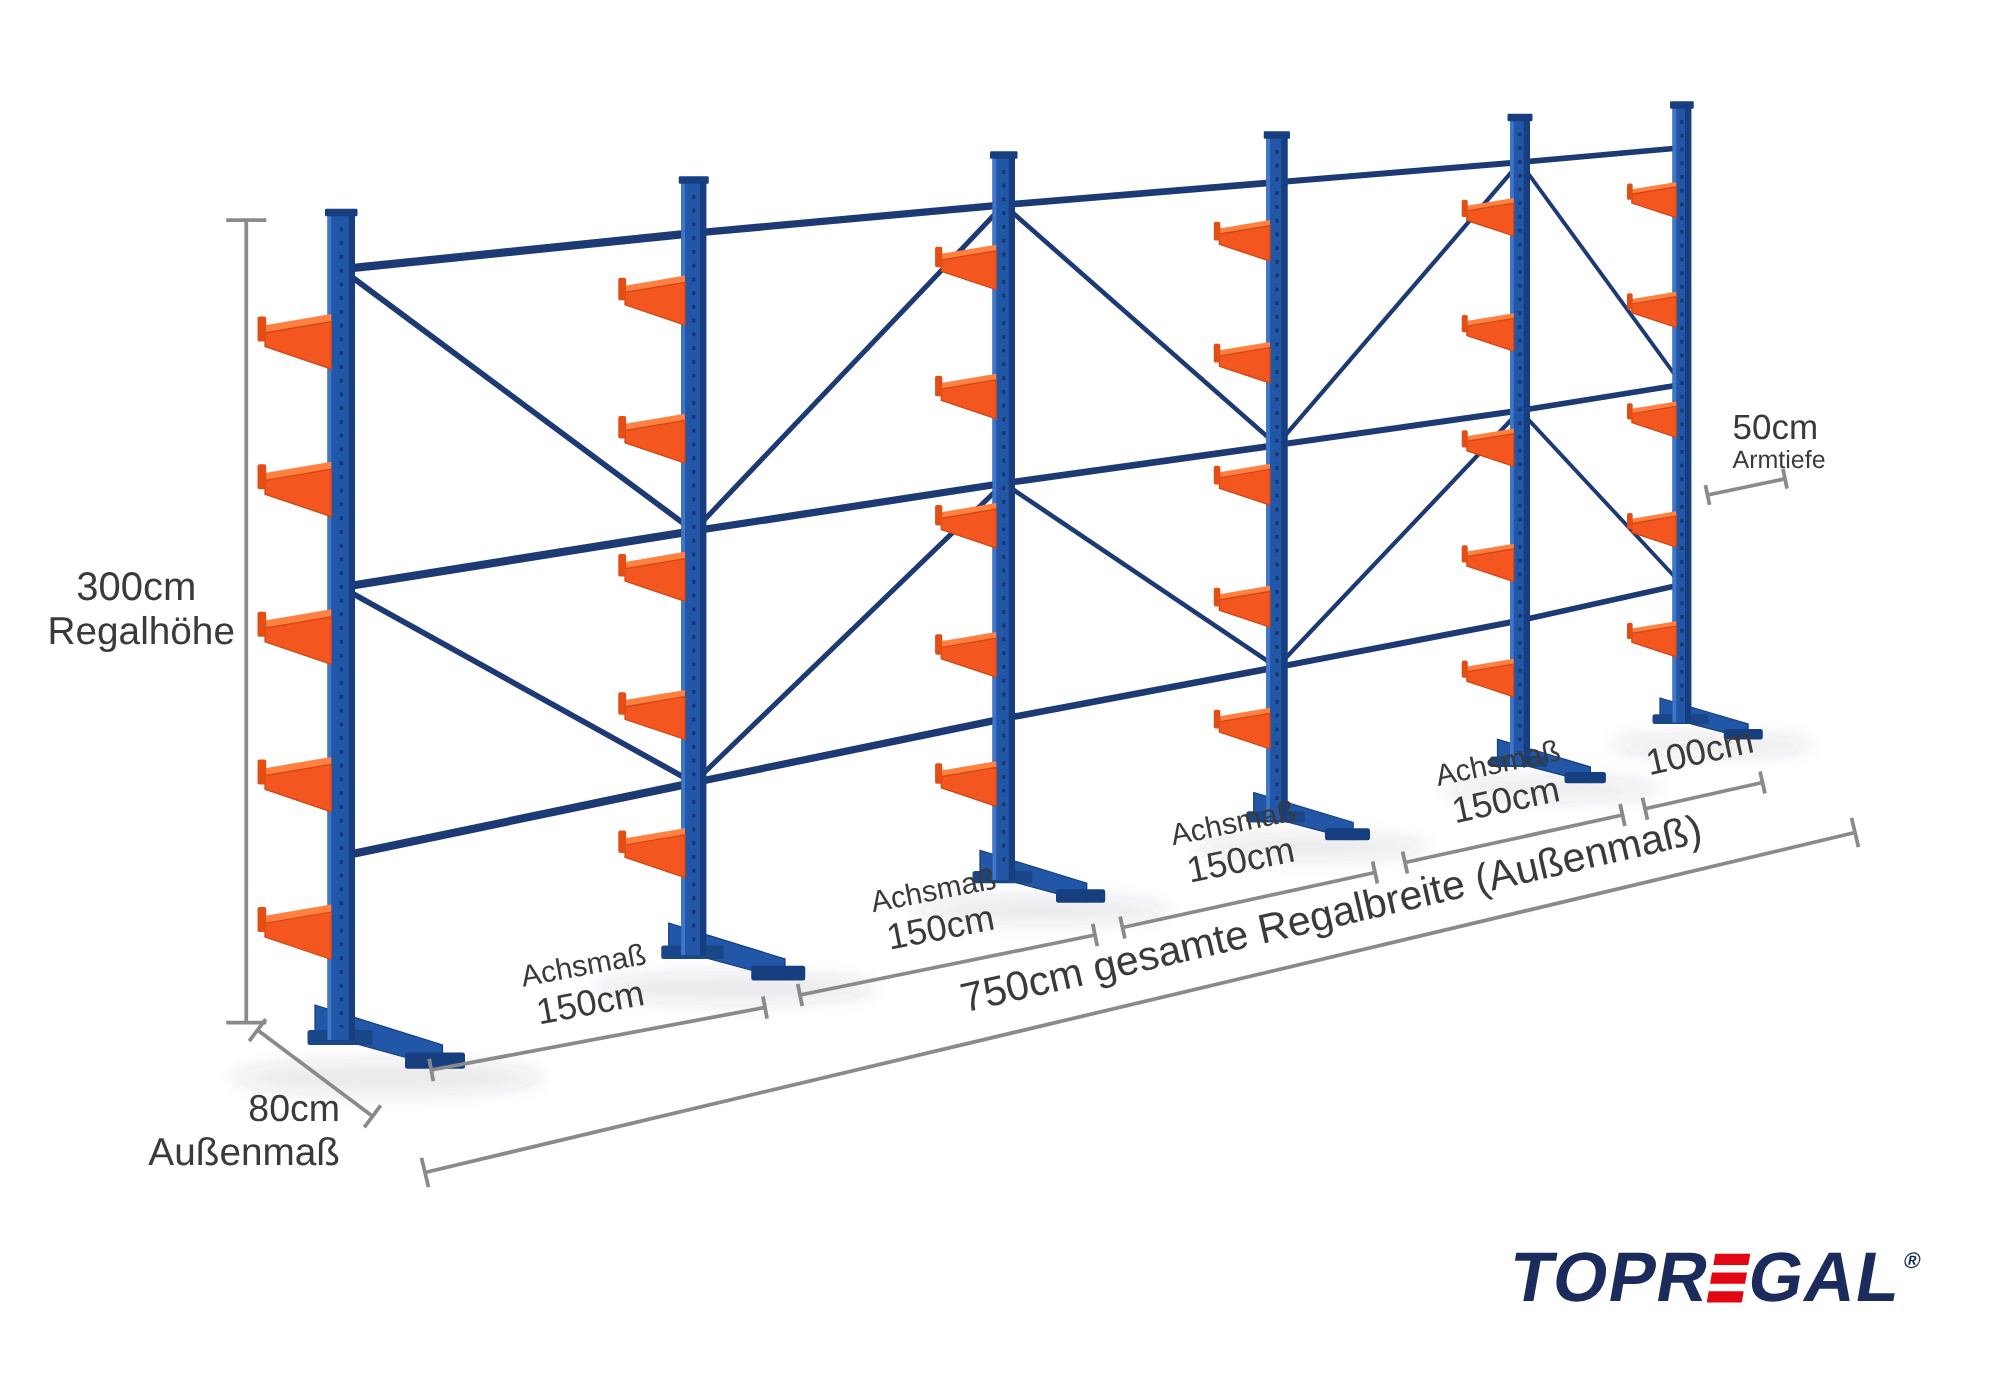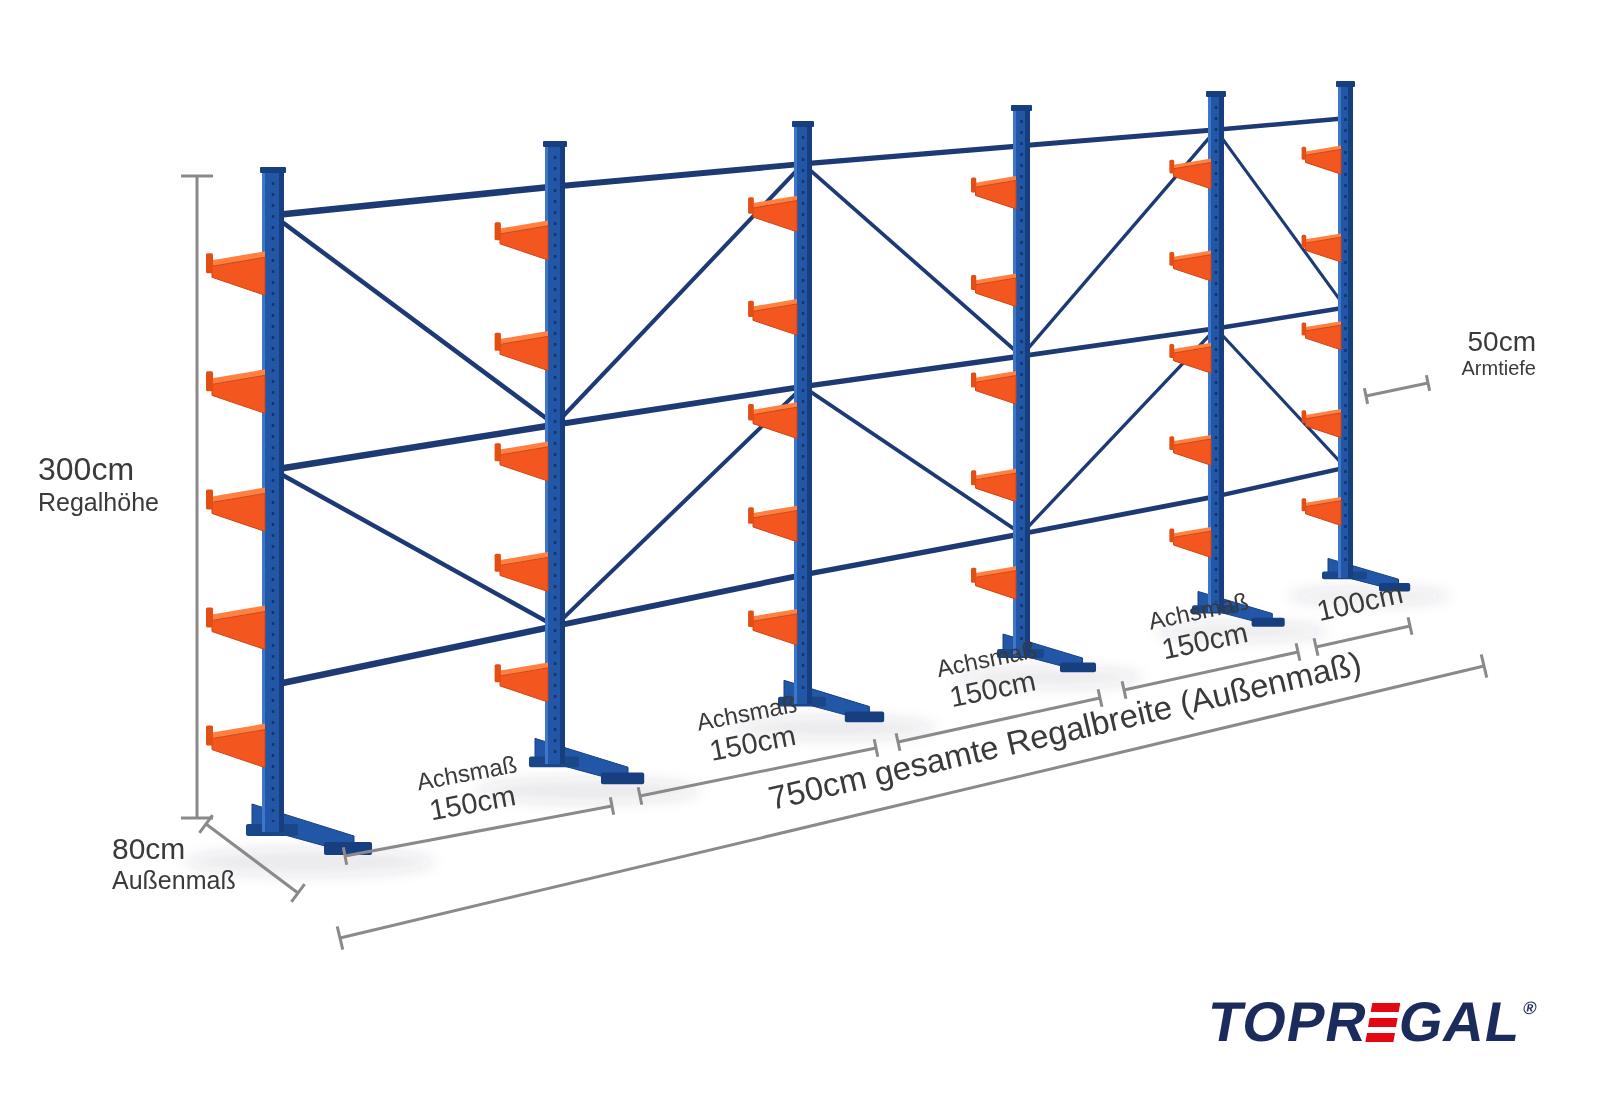--- a/index.html
+++ b/index.html
@@ -2,27 +2,27 @@
 <html><head>
 <meta charset="utf-8">
 <style>
   html,body{margin:0;padding:0;background:#fff;}
   .stage{position:relative;width:1600px;height:1100px;background:#ffffff;overflow:hidden;
          font-family:"Liberation Sans",sans-serif;}
   #rack-svg{position:absolute;left:0;top:0;width:1600px;height:1100px;}
   .lbl{position:absolute;color:#3a3a3a;line-height:1.12;}
   .big{font-size:32px;}
   .mid{font-size:30px;}
-  .small{font-size:25px;}
+  .small{font-size:31px;}
   .bay{text-align:center;}
   .bay .t{font-size:24px;}
   .bay .v{font-size:29px;}
   .total-lbl{position:absolute;left:598px;top:712px;width:934px;text-align:center;
              font-size:33px;color:#3a3a3a;transform:rotate(-13deg);}
-  .arm-lbl{text-align:right;}
+  .arm-lbl{text-align:left;}
   .logo{position:absolute;right:66px;bottom:46px;font-size:56px;font-weight:bold;
         color:#1b2c5c;transform:skewX(-10deg);letter-spacing:1px;white-space:nowrap;}
   .eg{display:inline-block;position:relative;width:0.50em;height:0.70em;margin:0 0.045em 0 0.03em;}
   .eg i{position:absolute;left:0;right:0;height:0.155em;background:#e30613;display:block;}
   .eg .b1{top:0.02em}.eg .b2{top:0.29em}.eg .b3{top:0.56em}
   .reg{font-size:18px;vertical-align:27px;letter-spacing:0;}
 </style>
 </head>
 <body>
 
@@ -233,26 +233,26 @@
         <line x1="1408.0377333360937" y1="617.2165206472764" x2="1411.9622666639063" y2="634.7834793527236" stroke="#8a8a8a" stroke-width="3"></line>
         <line x1="1366" y1="396" x2="1428" y2="383" stroke="#8a8a8a" stroke-width="3"></line>
         <line x1="1364.3582812456216" y1="388.17026440219576" x2="1367.6417187543784" y2="403.82973559780424" stroke="#8a8a8a" stroke-width="3"></line>
         <line x1="1426.3582812456216" y1="375.17026440219576" x2="1429.6417187543784" y2="390.82973559780424" stroke="#8a8a8a" stroke-width="3"></line>
         <line x1="340" y1="938" x2="1484" y2="666" stroke="#8a8a8a" stroke-width="3"></line>
         <line x1="337.224232875599" y1="926.3254500356076" x2="342.775767124401" y2="949.6745499643924" stroke="#8a8a8a" stroke-width="3"></line>
         <line x1="1481.224232875599" y1="654.3254500356076" x2="1486.775767124401" y2="677.6745499643924" stroke="#8a8a8a" stroke-width="3"></line>
       </g>
     </svg>
 
-  <div class="lbl" style="left:38px;top:452px;width:142px;text-align:left">
+  <div class="lbl" style="left:38px;top:452px;width:142px;text-align:center">
     <div class="big">300cm</div>
     <div class="small">Regalhöhe</div>
   </div>
 
-  <div class="lbl" style="left:112px;top:832px;width:160px;text-align:left">
+  <div class="lbl" style="left:112px;top:871px;width:160px;text-align:right">
     <div class="mid">80cm</div>
     <div class="small">Außenmaß</div>
   </div>
 
   <div class="lbl arm-lbl" style="left:1386px;top:326px;width:150px">
     <div style="font-size:28px">50cm</div>
     <div style="font-size:20px">Armtiefe</div>
   </div>
 
   <div class="lbl bay" style="left:390px;top:760px;width:160px;transform:rotate(-10.5deg)">

